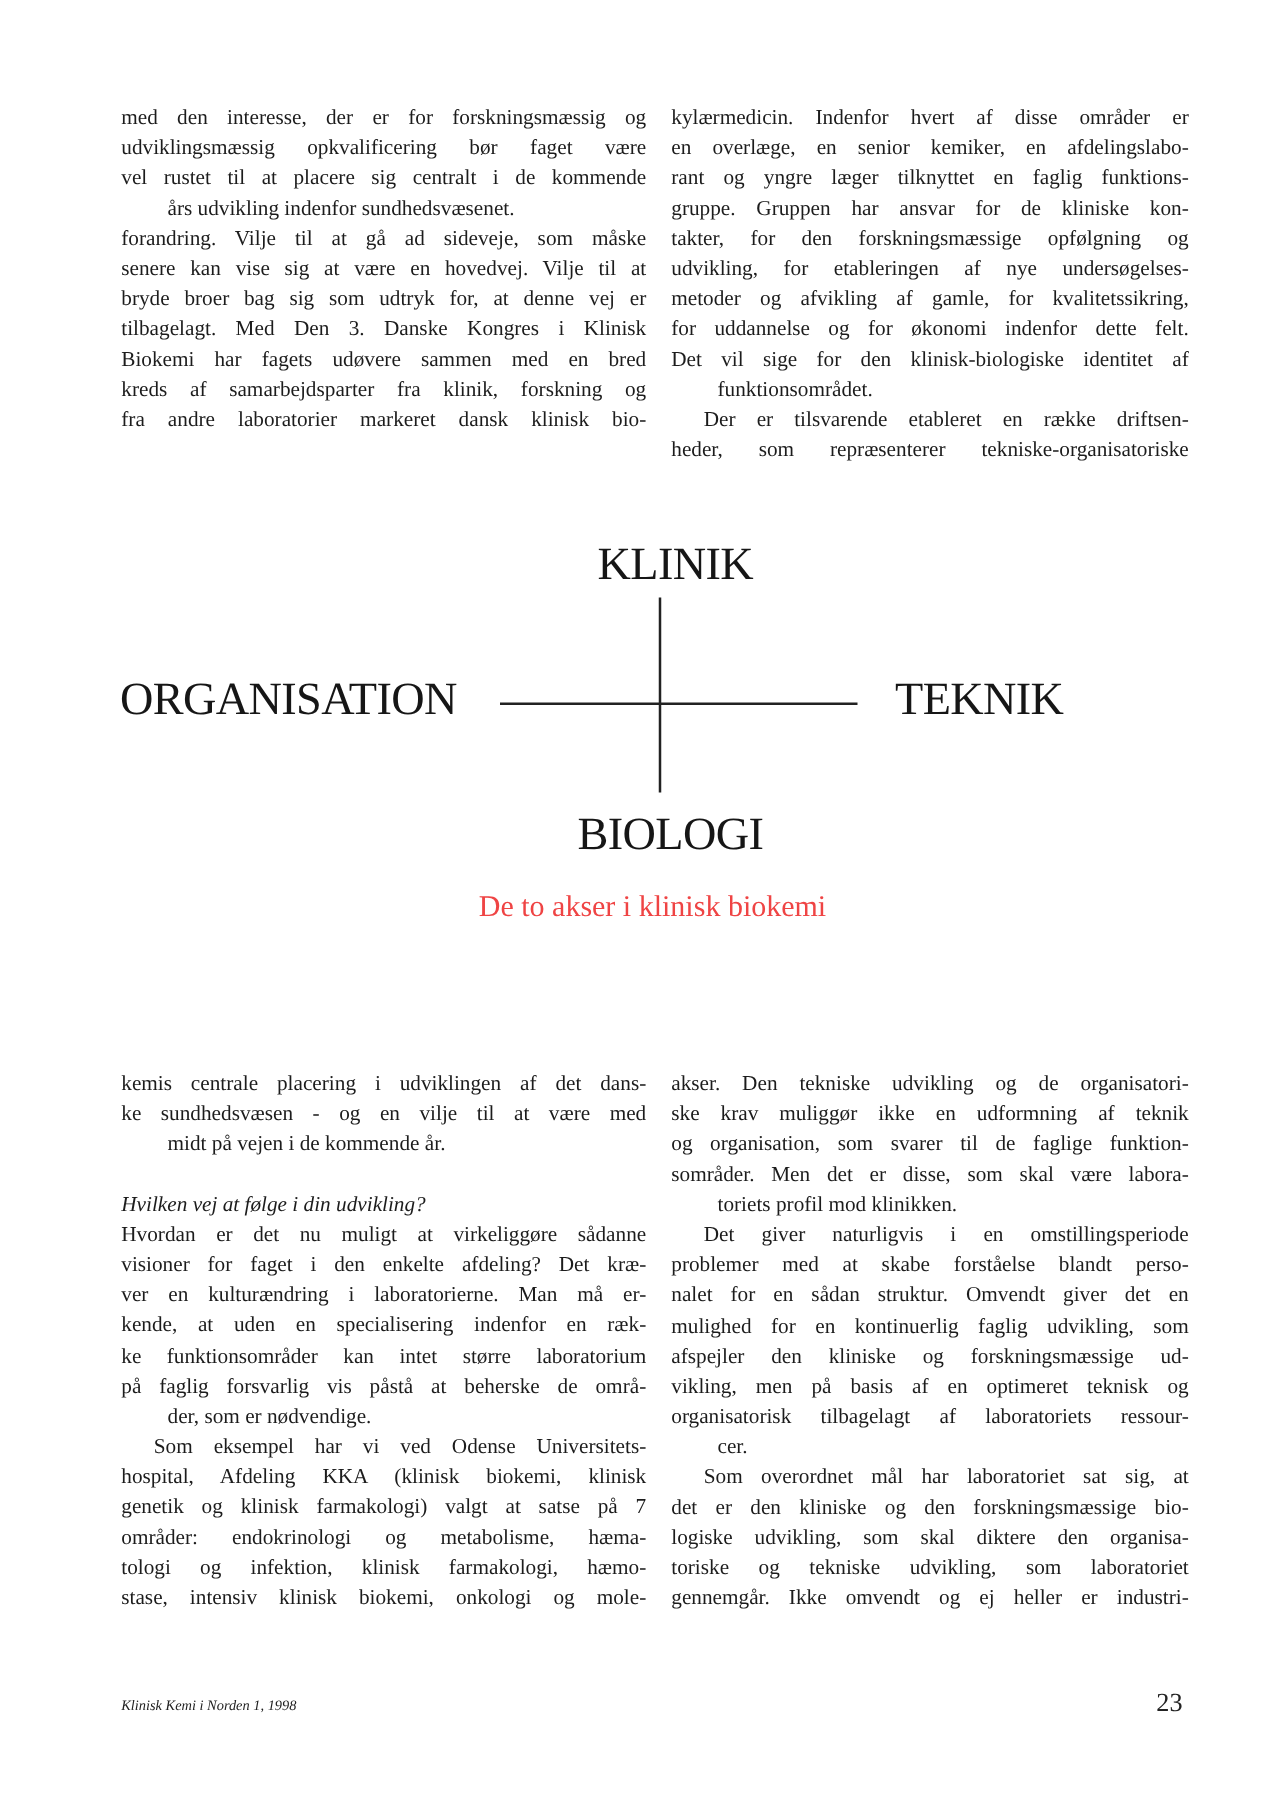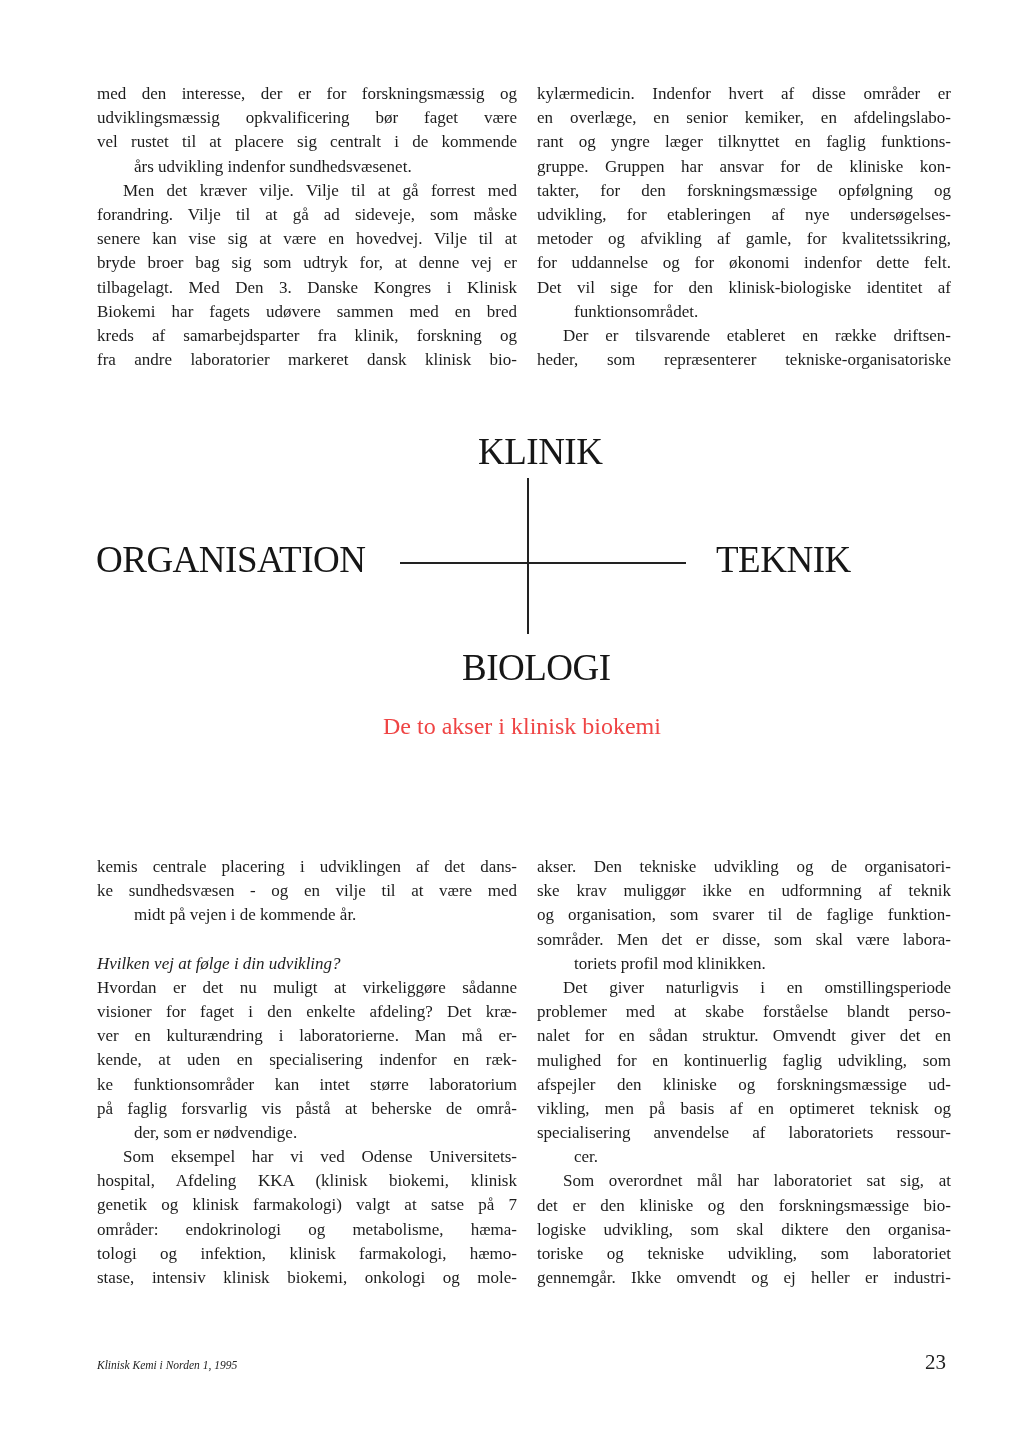--- a/index.html
+++ b/index.html
@@ -26,21 +26,20 @@
     #page-number { position: absolute; left: 925px; top: 1350px; font-size: 21px; color: #222; }
   </style>
 </head>
 <body>
 
 <div id="col-top-left" class="col">
     <span class="line">med den interesse, der er for forskningsmæssig og</span>
     <span class="line">udviklingsmæssig opkvalificering bør faget være</span>
     <span class="line">vel rustet til at placere sig centralt i de kommende</span>
     <span class="line last">års udvikling indenfor sundhedsvæsenet.</span>
-    <span class="line indent">Men det kræver vilje. Vilje til at gå forrest med</span>
     <span class="line">forandring. Vilje til at gå ad sideveje, som måske</span>
     <span class="line">senere kan vise sig at være en hovedvej. Vilje til at</span>
     <span class="line">bryde broer bag sig som udtryk for, at denne vej er</span>
     <span class="line">tilbagelagt. Med Den 3. Danske Kongres i Klinisk</span>
     <span class="line">Biokemi har fagets udøvere sammen med en bred</span>
     <span class="line">kreds af samarbejdsparter fra klinik, forskning og</span>
     <span class="line">fra andre laboratorier markeret dansk klinisk bio-</span>
   </div>
 <div id="col-top-right" class="col">
     <span class="line">kylærmedicin. Indenfor hvert af disse områder er</span>
@@ -92,23 +91,23 @@
     <span class="line">ske krav muliggør ikke en udformning af teknik</span>
     <span class="line">og organisation, som svarer til de faglige funktion-</span>
     <span class="line">sområder. Men det er disse, som skal være labora-</span>
     <span class="line last">toriets profil mod klinikken.</span>
     <span class="line indent">Det giver naturligvis i en omstillingsperiode</span>
     <span class="line">problemer med at skabe forståelse blandt perso-</span>
     <span class="line">nalet for en sådan struktur. Omvendt giver det en</span>
     <span class="line">mulighed for en kontinuerlig faglig udvikling, som</span>
     <span class="line">afspejler den kliniske og forskningsmæssige ud-</span>
     <span class="line">vikling, men på basis af en optimeret teknisk og</span>
-    <span class="line">specialisering anvendelse af laboratoriets ressour-</span>
+    <span class="line">organisatorisk tilbagelagt af laboratoriets ressour-</span>
     <span class="line last">cer.</span>
     <span class="line indent">Som overordnet mål har laboratoriet sat sig, at</span>
     <span class="line">det er den kliniske og den forskningsmæssige bio-</span>
     <span class="line">logiske udvikling, som skal diktere den organisa-</span>
     <span class="line">toriske og tekniske udvikling, som laboratoriet</span>
     <span class="line">gennemgår. Ikke omvendt og ej heller er industri-</span>
   </div>
 
-<div id="footer-journal">Klinisk Kemi i Norden 1, 1995</div>
+<div id="footer-journal">Klinisk Kemi i Norden 1, 1998</div>
 <div id="page-number">23</div>
 
 </body></html>

